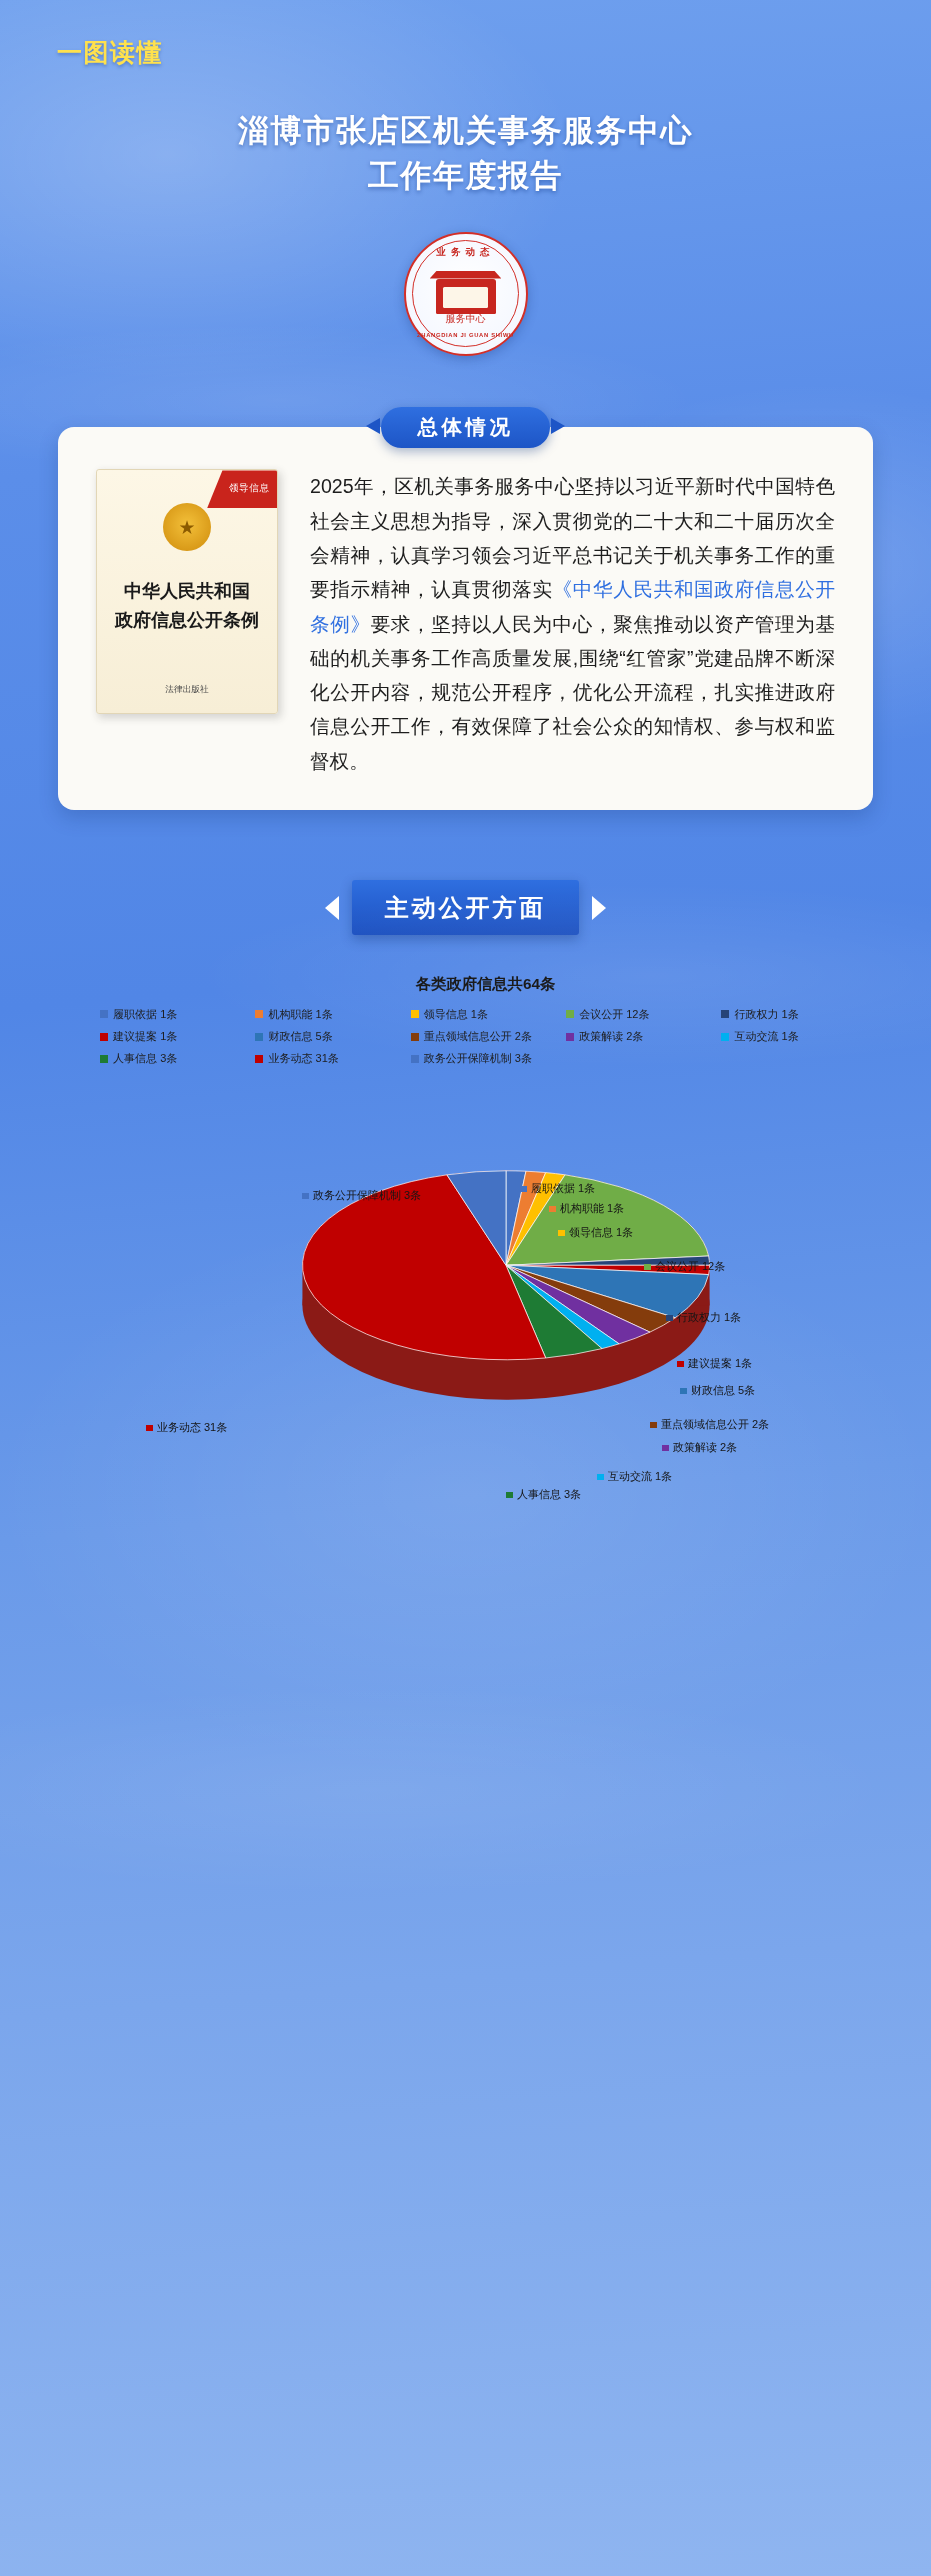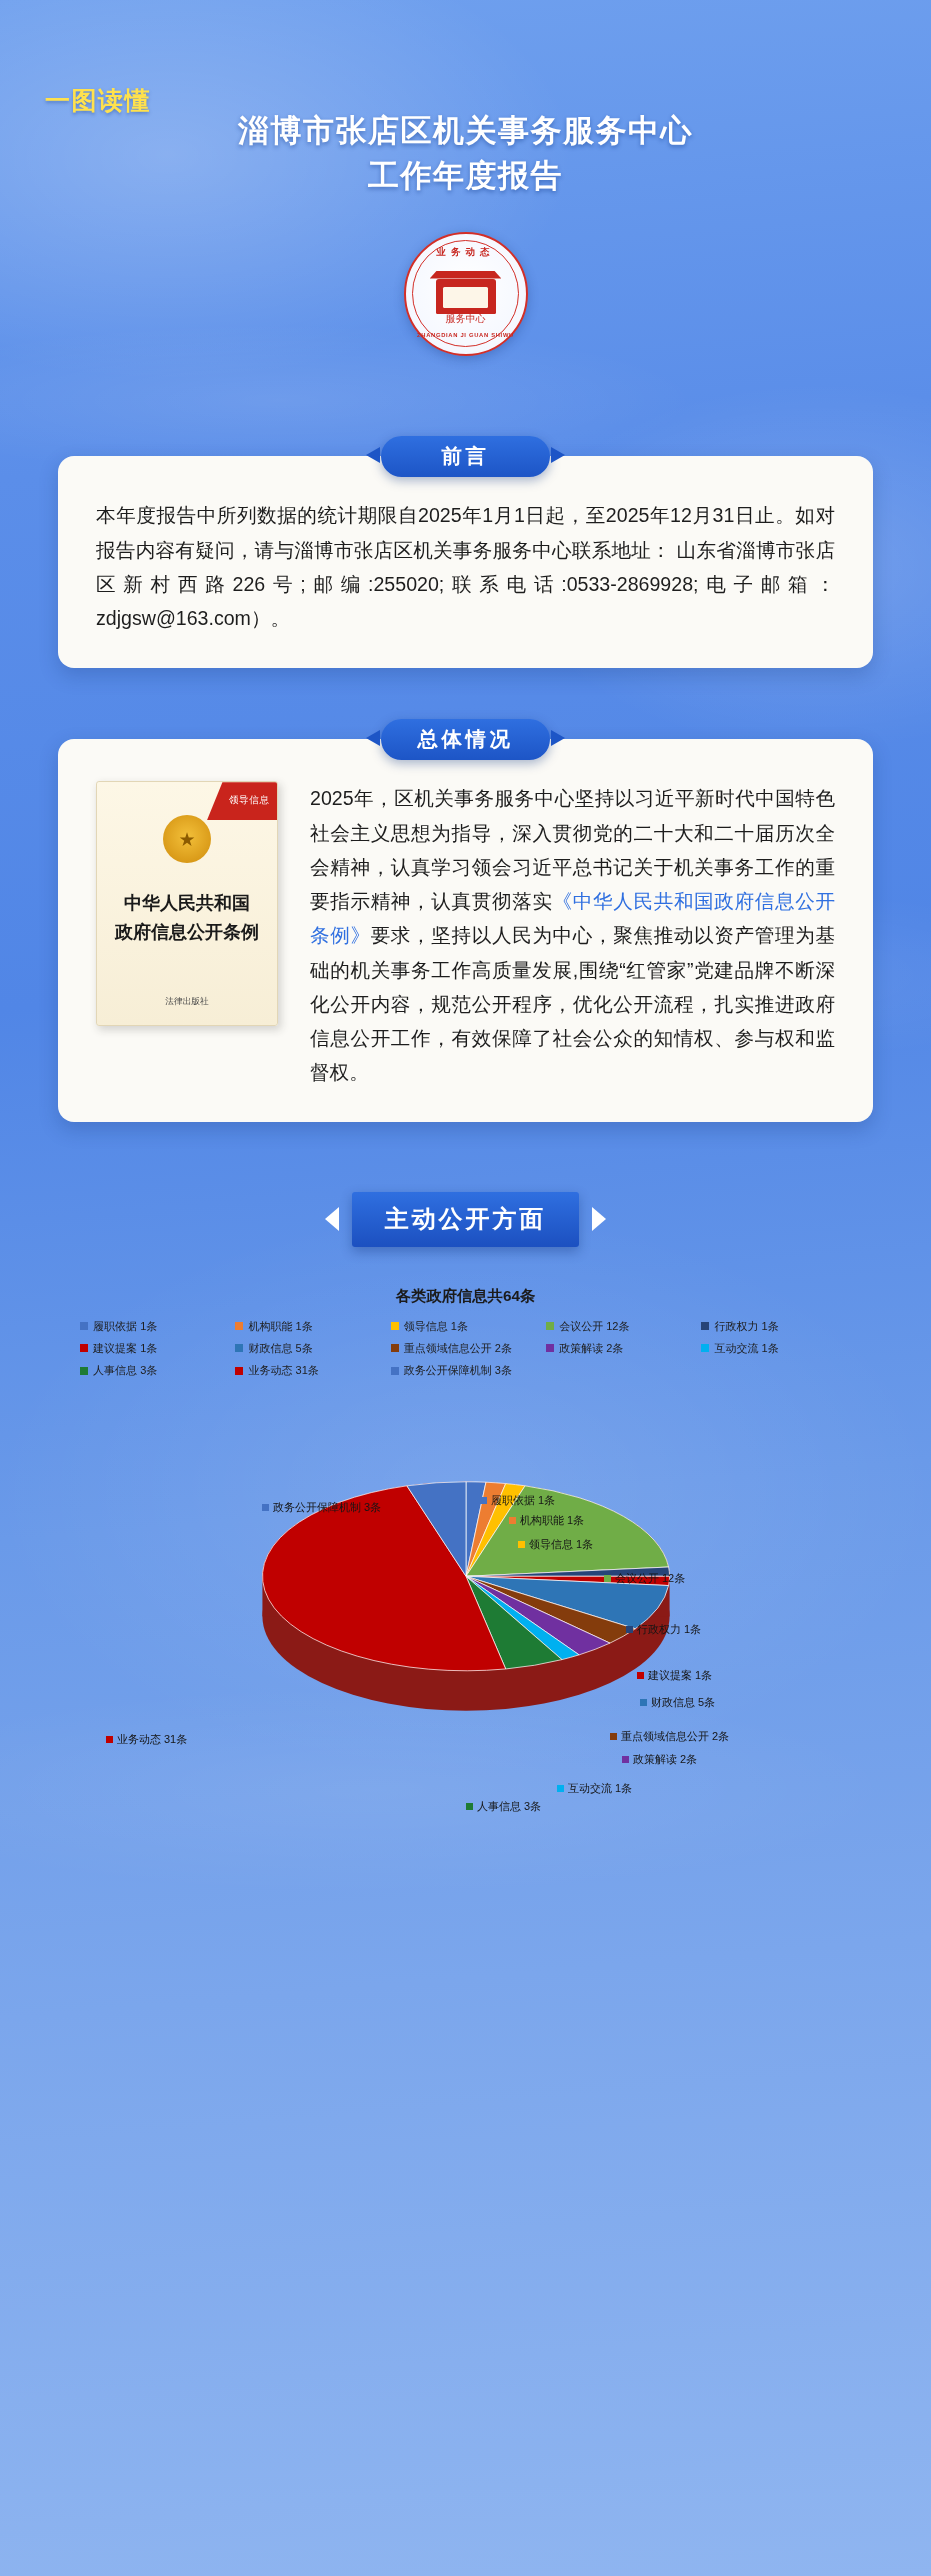--- a/index.html
+++ b/index.html
@@ -31,22 +31,22 @@
   .wave-2 { top: 859px; height: 233px;
     background: radial-gradient(ellipse 655px 131px at 70% 50%, rgba(255,255,255,.25), rgba(255,255,255,0) 70%); }
   .wave-3 { top: 1659px; height: 262px;
     background: radial-gradient(ellipse 728px 146px at 40% 50%, rgba(255,255,255,.22), rgba(255,255,255,0) 72%); }
 
   .page { position: relative; width: 931px; }
 
   
   .ribbon {
     position: absolute;
-    left: 45px; top: 36px;
-    display: flex; align-items: flex-end; margin-top: 48px;
+    left: 57px; top: 36px;
+    display: flex; align-items: flex-end;
   }
   .ribbon-text {
     font-size: 25px;
     font-weight: bold;
     color: #ffe14d;
     letter-spacing: 1.5px;
     text-shadow: 0 1.5px 3.6px rgba(0,40,120,.35);
   }
   .title-block {
     padding-top: 109px;
@@ -214,21 +214,21 @@
     font-size: 24px; font-weight: bold; letter-spacing: 2.9px;
     padding: 11.6px 33px;
     border-radius: 2.9px;
     box-shadow: 0 4.4px 11.6px rgba(10,40,110,.32);
   }
   .chev { width: 0; height: 0; border-top: 12.4px solid transparent; border-bottom: 12.4px solid transparent; }
   .chev-l { border-right: 14.6px solid #ffffff; }
   .chev-r { border-left: 14.6px solid #ffffff; }
 
   
-  .chart-area { margin-top: 39px; position: relative; width: 931px; }
+  .chart-area { margin-top: 39px; position: relative; width: 931px; padding-left: 40px; }
   .chart-title {
     text-align: center;
     font-size: 15.3px;
     color: #1b1b1b;
     font-weight: bold;
     margin-bottom: 11.6px;
   }
   .legend {
     width: 771px; margin: 0 auto;
     display: grid;
@@ -272,26 +272,20 @@
   <div class="emblem-wrap">
     <div class="emblem">
       <div class="emblem-inner-ring"></div>
       <div class="emblem-top-text">业务动态</div>
       <div class="emblem-bldg"></div>
       <div class="emblem-sub">服务中心</div>
       <div class="emblem-bottom-text">ZHANGDIAN JI GUAN SHIWU</div>
     </div>
   </div>
 
-  <div style="margin-top:80px;">
-    <div class="pill">前言</div>
-    <div class="card">
-      <p>本年度报告中所列数据的统计期限自2025年1月1日起，至2025年12月31日止。如对报告内容有疑问，请与淄博市张店区机关事务服务中心联系地址： 山东省淄博市张店区新村西路226号;邮编:255020;联系电话:0533-2869928;电子邮箱：zdjgsw@163.com）。</p>
-    </div>
-  </div>
 
   <div style="margin-top:51px;">
     <div class="pill">总体情况</div>
     <div class="card">
       <div class="card-flex">
         <div class="book">
           <div class="book-corner">
             <span>领导信息</span>
           </div>
           <div class="book-emblem"></div>

